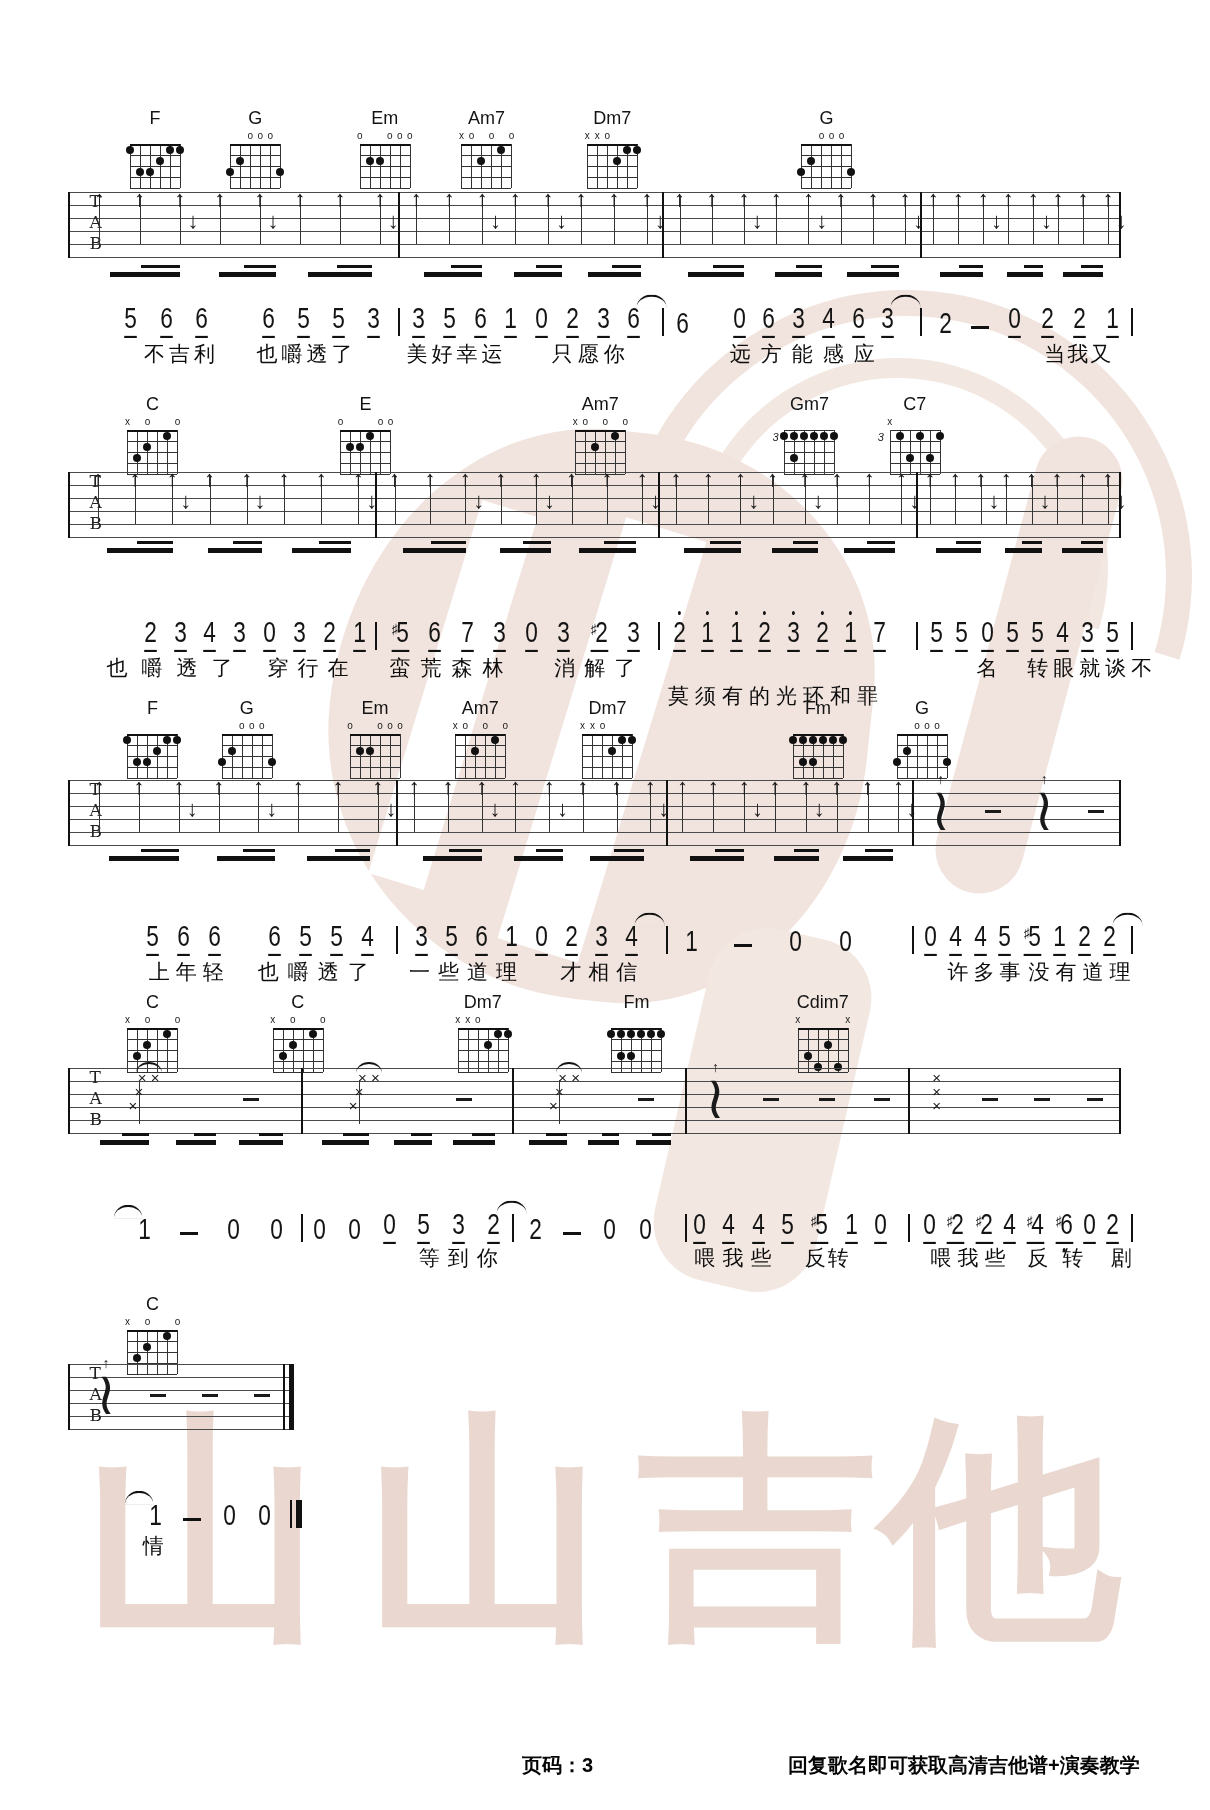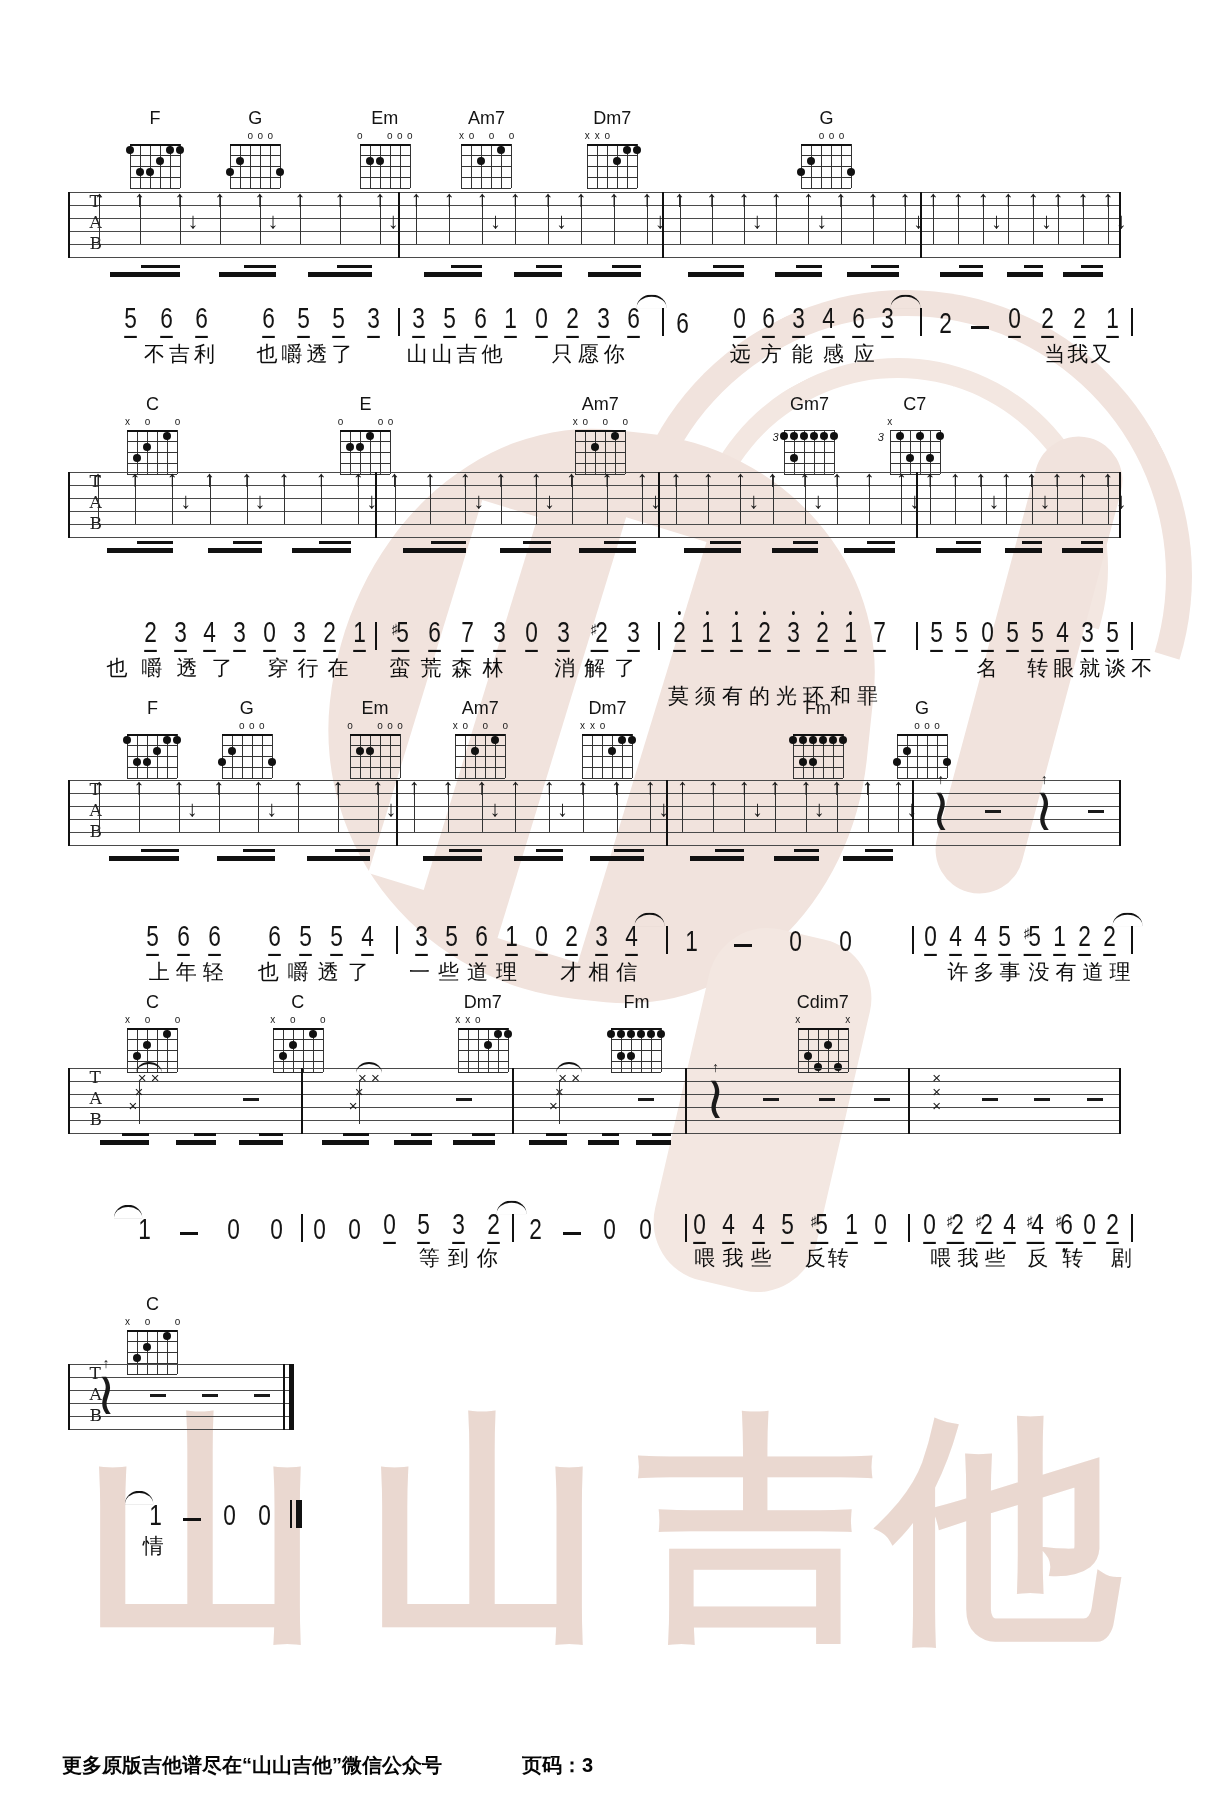--- a/index.html
+++ b/index.html
@@ -367,21 +367,21 @@
           <div class="tk u">2</div>
           <div class="tk u">2</div>
           <div class="tk u">1</div>
         </div>
         <div class="jbar" style="left: 32.9%; top: 308px;"></div>
         <div class="jbar" style="left: 54.7%; top: 308px;"></div>
         <div class="jbar" style="left: 76%; top: 308px;"></div>
         <div class="jbar" style="left: 93.5%; top: 308px;"></div>
         <div class="lyr" style="left: 11.9%; top: 342px; letter-spacing: 4px;">不吉利</div>
         <div class="lyr" style="left: 21.2%; top: 342px; letter-spacing: 4px;">也嚼透了</div>
-        <div class="lyr" style="left: 33.6%; top: 342px; letter-spacing: 4px;">山山吉他</div>
+        <div class="lyr" style="left: 33.6%; top: 342px; letter-spacing: 4px;">美好幸运</div>
         <div class="lyr" style="left: 45.6%; top: 342px; letter-spacing: 5px;">只愿你</div>
         <div class="lyr" style="left: 60.3%; top: 342px; letter-spacing: 10px;">远方能感应</div>
         <div class="lyr" style="left: 86.3%; top: 342px; letter-spacing: 2px;">当我又</div>
       </div>
       <div style="position: absolute; left: 0px; top: 0px; width: 100%; height: 100%;">
         <div class="chord" style="left: 12.6%; top: 416px;">
           <div class="cname">C</div>
           <div class="cgrid">
             <div class="vl" style="left: 0px;"></div>
             <div class="vl" style="left: 10px;"></div>
@@ -1237,15 +1237,15 @@
           <div class="tkdash"></div>
           <div class="tk">0</div>
           <div class="tk">0</div>
         </div>
         <div class="jbar" style="left: 24%; top: 1500px;"></div>
         <div class="jbar thick" style="left: 24.45%; top: 1500px;"></div>
         <div class="lyr" style="left: 11.8%; top: 1534px; letter-spacing: 0px;">情</div>
       </div>
     </div>
 
-  <span class="footer-text" style="left:62px;top:1752px;">更多原版吉他谱尽在“山山吉他”微信公众号</span>
   <span class="footer-text" style="left:522px;top:1752px;">页码：3</span>
+  <span class="footer-text" style="left:788px;top:1752px;">回复歌名即可获取高清吉他谱+演奏教学</span>
 </div>
 
 </body></html>

